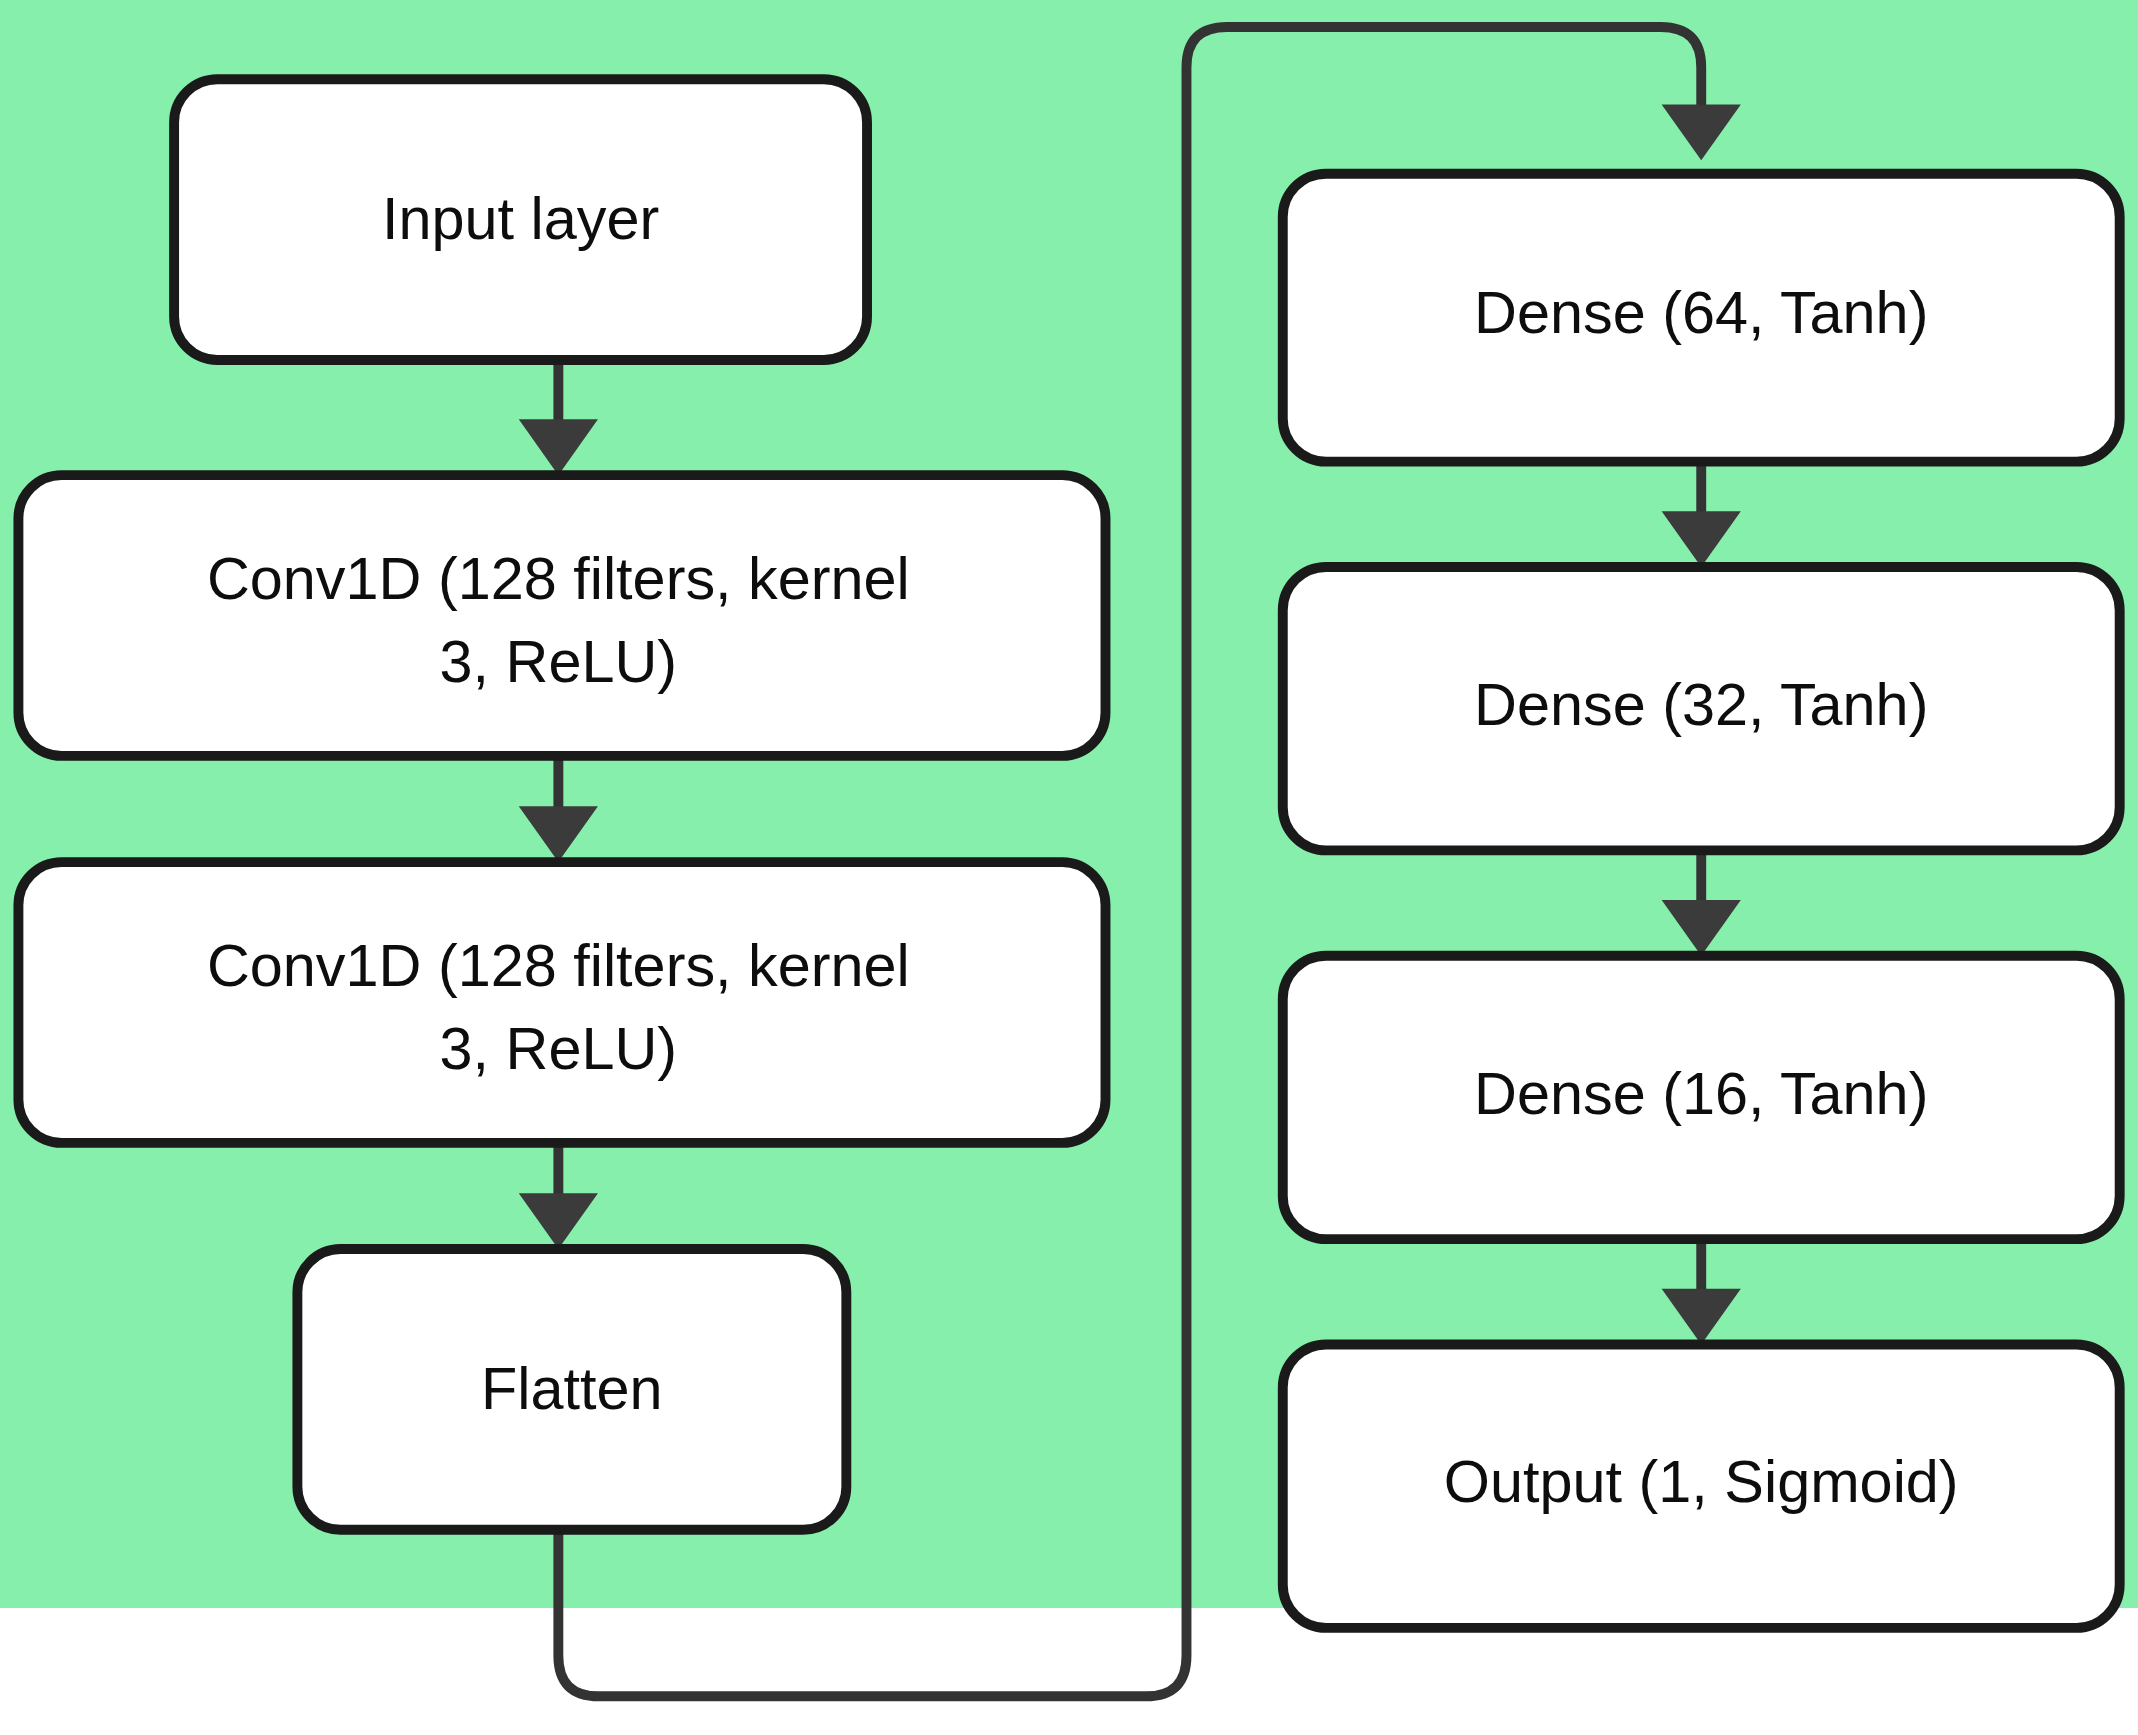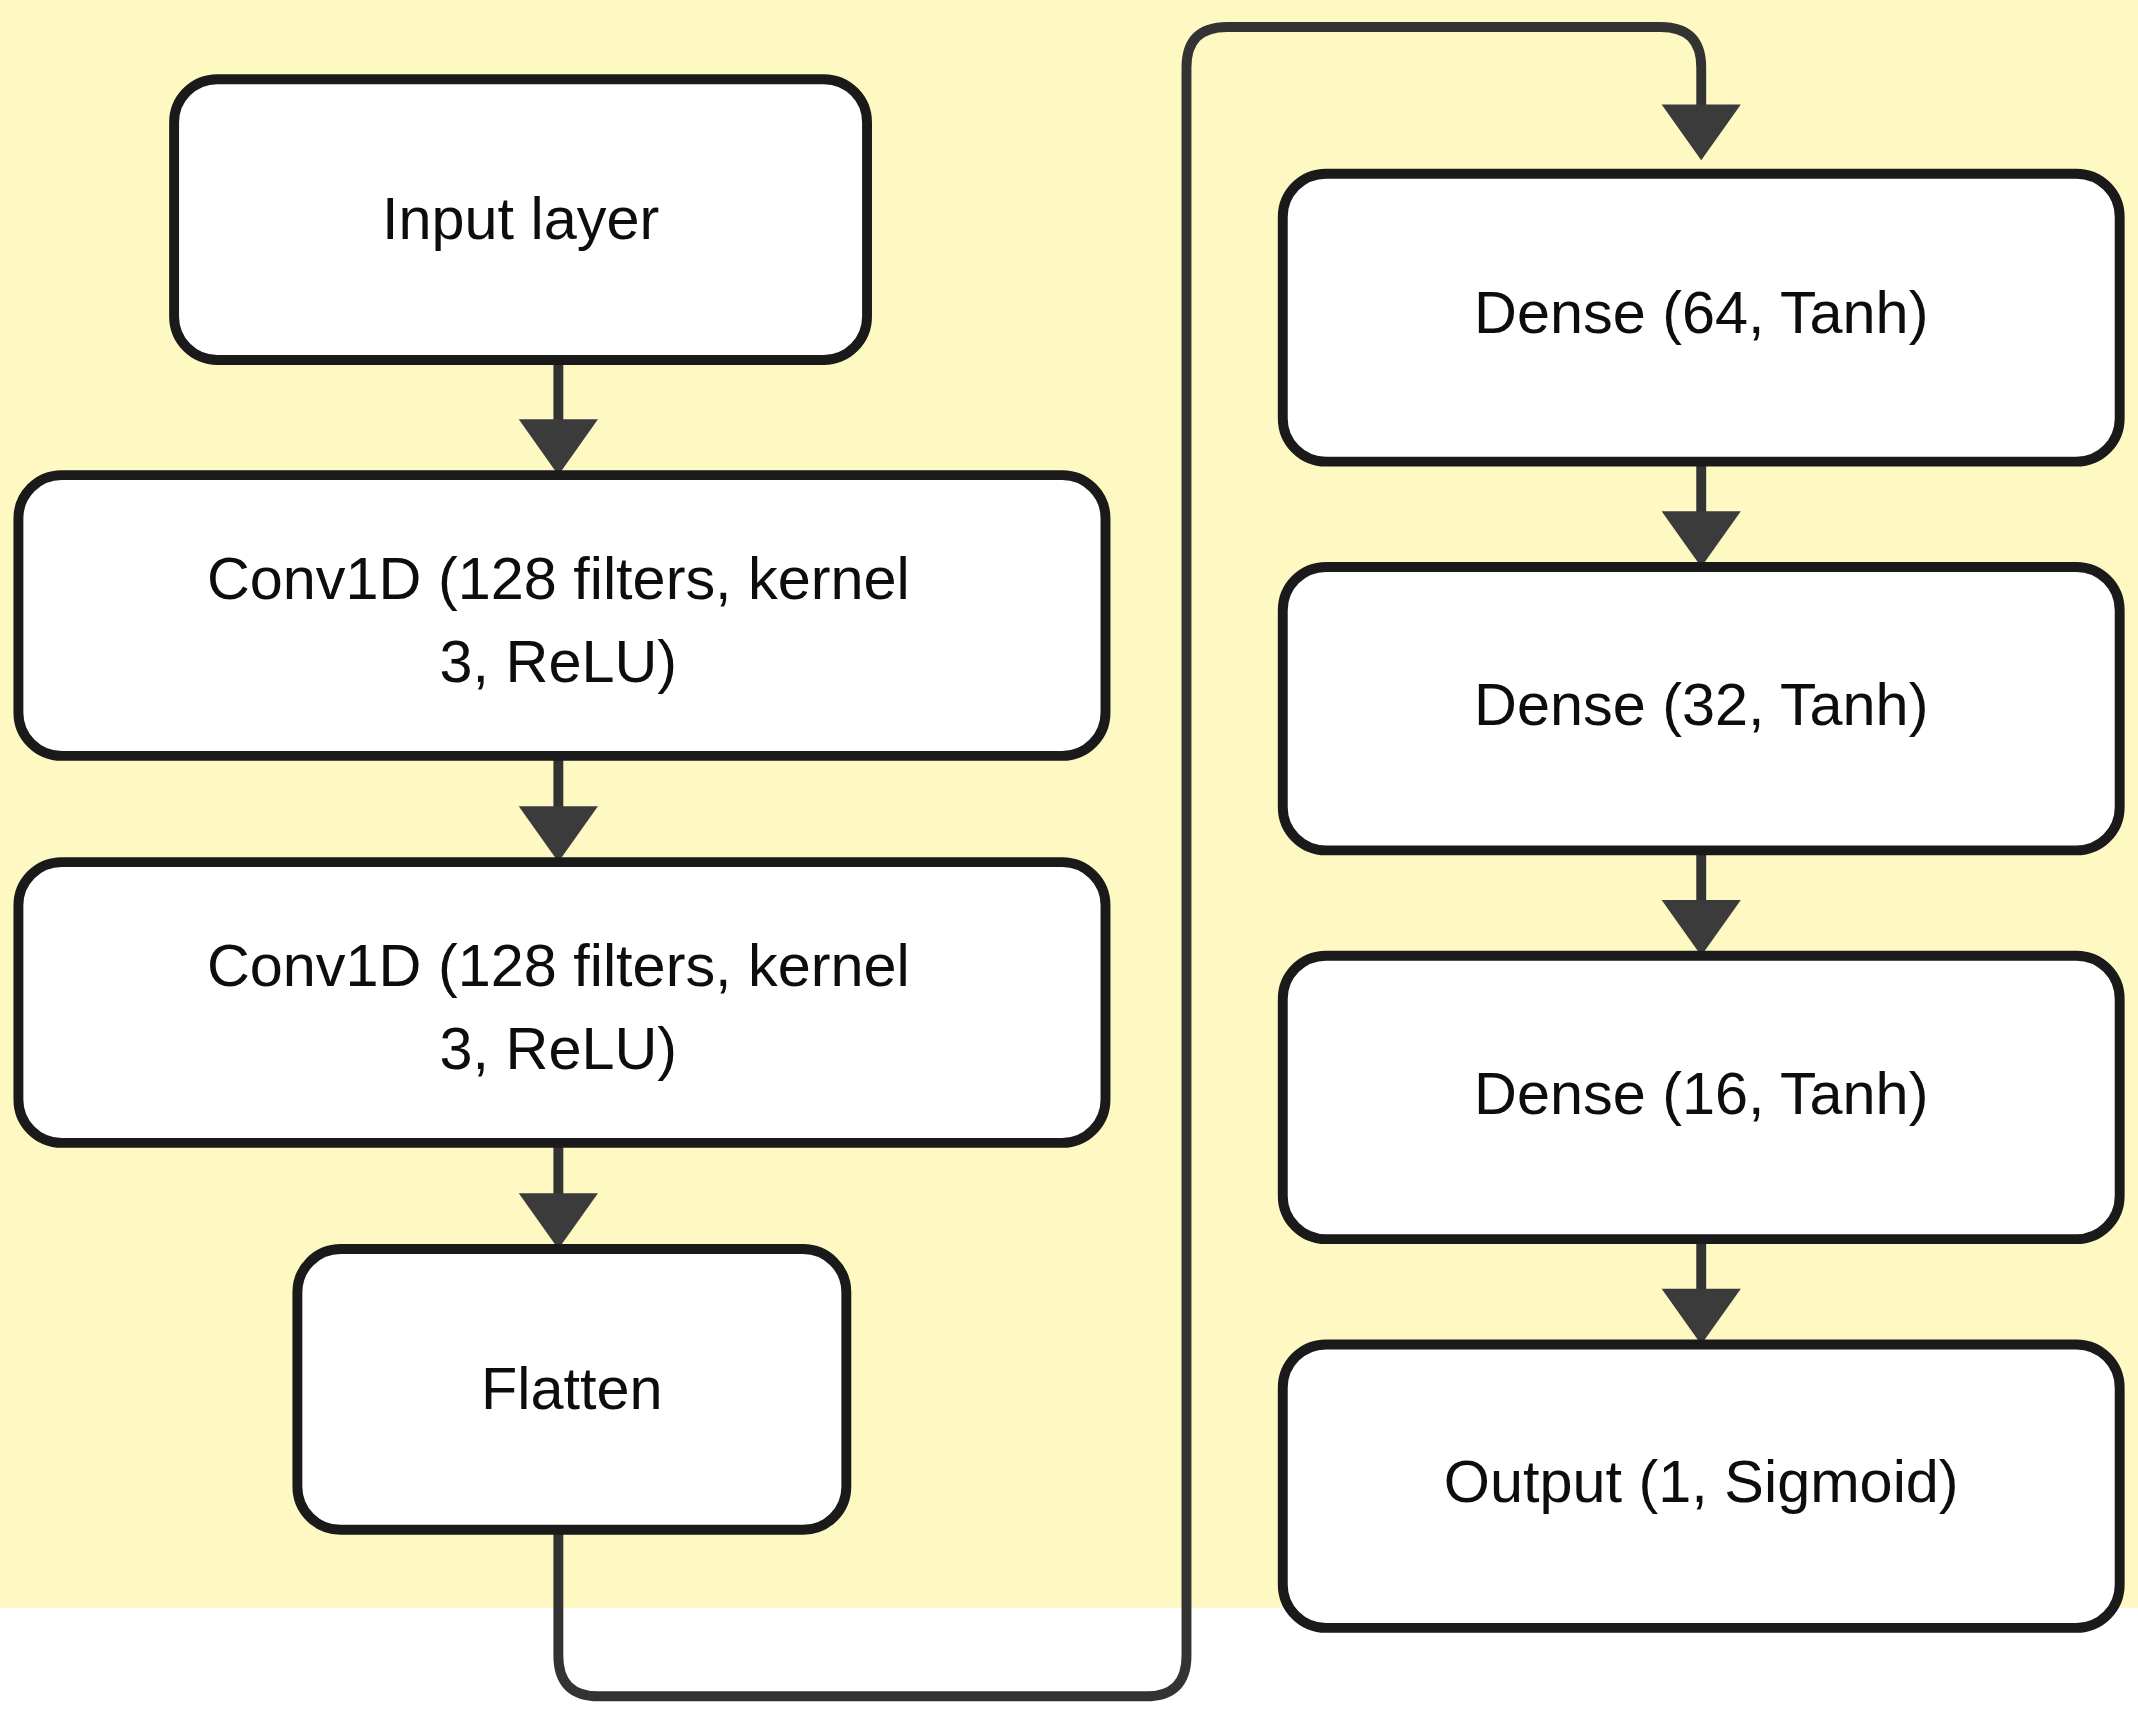--- a/index.html
+++ b/index.html
@@ -10,21 +10,21 @@
   body {
     width: 2139px;
     height: 1735px;
     font-family: "Liberation Sans", "DejaVu Sans", sans-serif;
     overflow: hidden;
   }
   #diagram-root {
     position: relative;
     width: 2139px;
     height: 1608px;
-    background: #fef9c3;
+    background: #86efac;
   }
   svg#flowchart {
     display: block;
     width: 2139px;
     height: 1735px;
   }
   .node-box {
     fill: #ffffff;
     stroke: #1a1a1a;
     stroke-width: 11;

